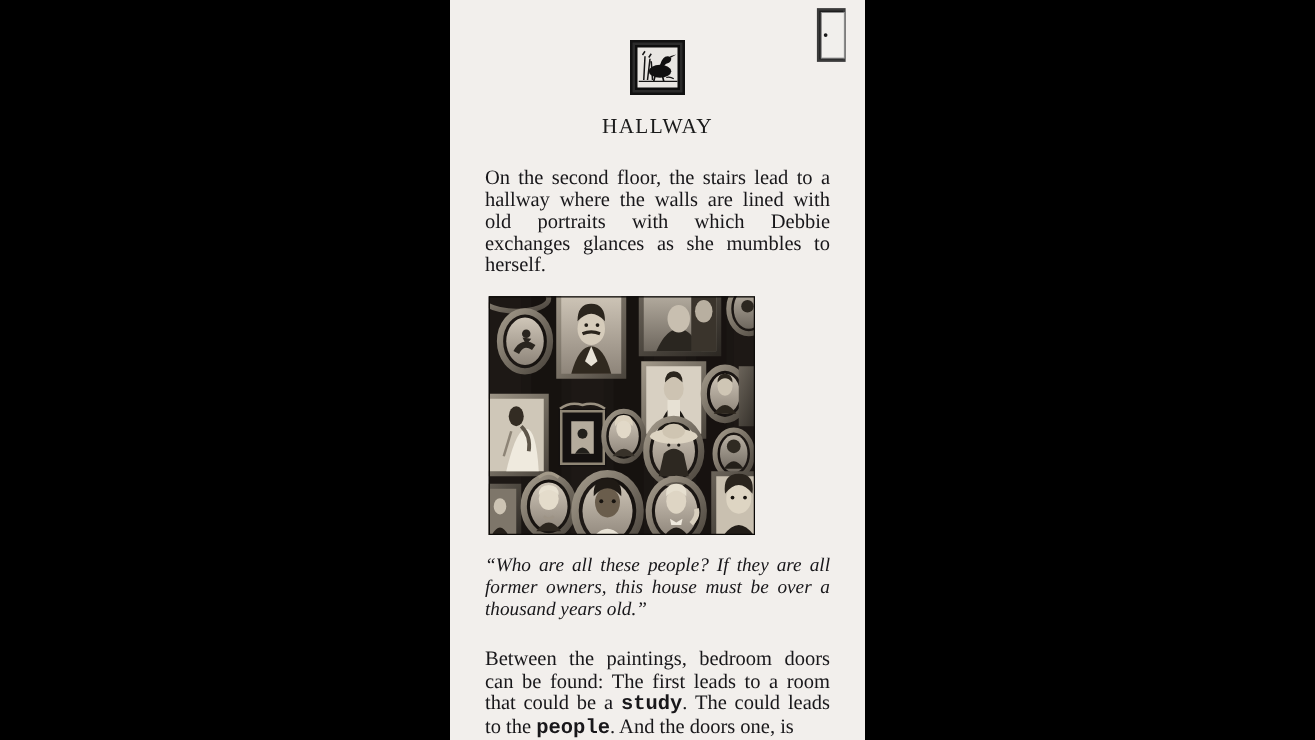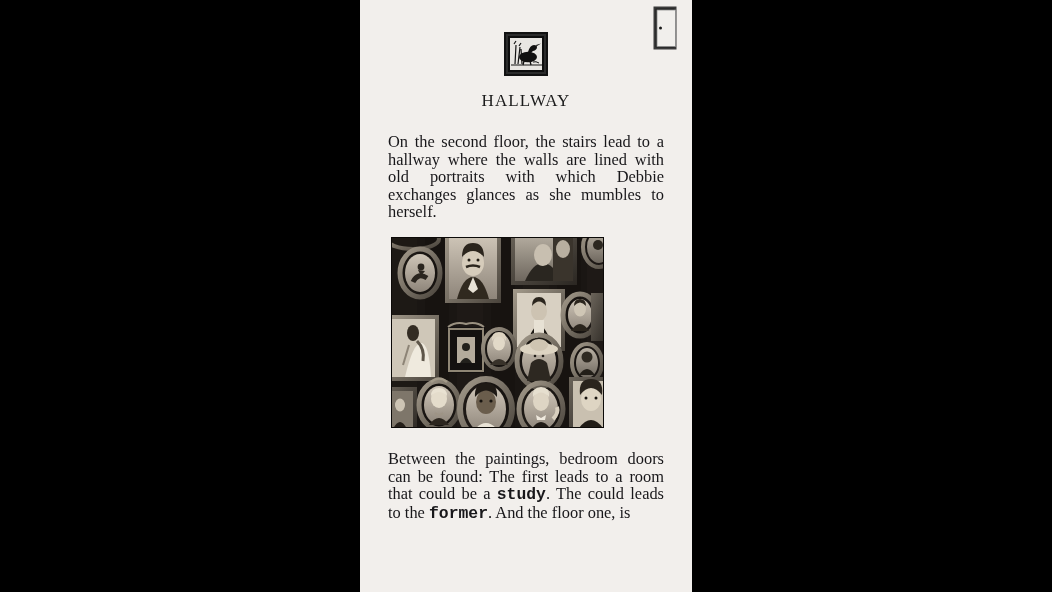--- a/index.html
+++ b/index.html
@@ -315,23 +315,24 @@
           <circle cx="195" cy="161" r="1.5" fill="#191510"></circle>
           <circle cx="205" cy="161" r="1.5" fill="#191510"></circle>
         </g>
 
         <rect width="213" height="191" fill="none" stroke="#0c0a08" stroke-width="2"></rect>
       </svg>
     </div>
 
     <div class="content">
 
+      <p class="quote">“Who are all these people? If they are all former owners, this house must be over a thousand years old.”</p>
 
       <p class="para para-last">
-        <span>Between the paintings, bedroom doors can be found: The first leads to a room that could be a </span><b class="kw">study</b><span>. The could leads to the </span><b class="kw">former</b><span>. And the floor one, is</span>
+        <span>Between the paintings, bedroom doors can be found: The first leads to a room that could be a </span><b class="kw">study</b><span>. The could leads to the </span><b class="kw">people</b><span>. And the doors one, is</span>
       </p>
 
     </div>
   </div>
 
   <div class="door-btn">
     <svg viewBox="0 0 24 44" xmlns="http://www.w3.org/2000/svg">
       <rect x="0.5" y="0.5" width="23" height="43" fill="#3a3a3a"></rect>
       <rect x="2.5" y="2.5" width="19" height="39" fill="#1d1d1d"></rect>
       <rect x="4" y="4" width="18.5" height="36.5" fill="#f1efec"></rect>

